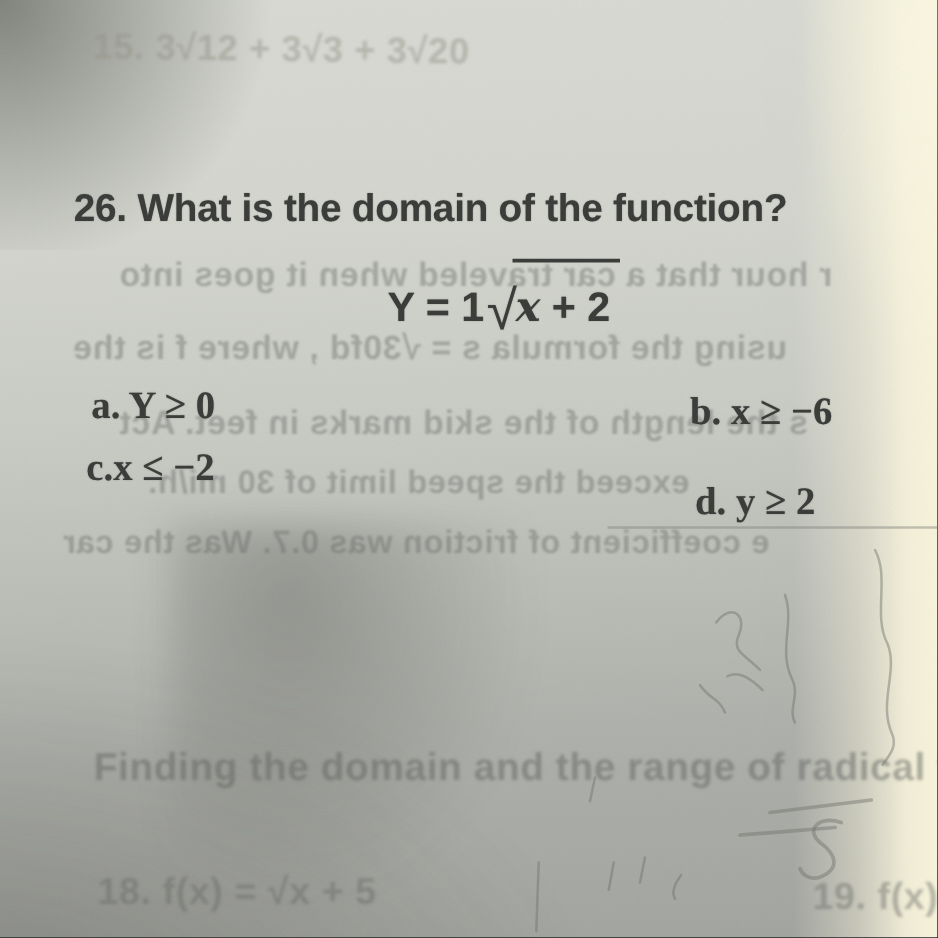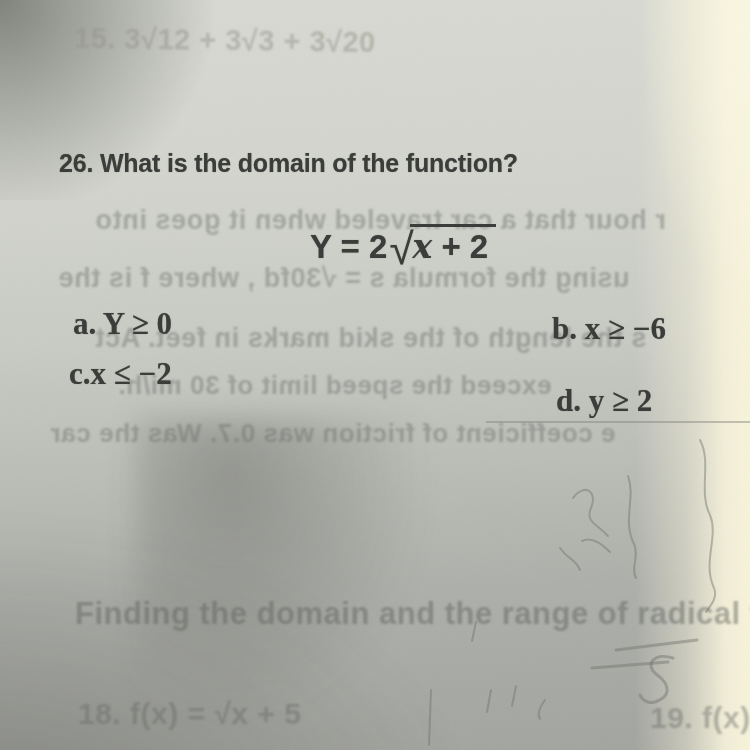--- a/index.html
+++ b/index.html
@@ -21,25 +21,25 @@
   .bottom-vignette{position:absolute;left:-80px;top:520px;width:560px;height:320px;filter:blur(18px);
     background:radial-gradient(ellipse at 10% 100%, rgba(42,44,40,.28), rgba(42,44,40,0) 70%);}
   
   .ink{position:absolute;white-space:nowrap;color:#383a37;font-weight:700;
        text-shadow:0 0 1px rgba(56,58,55,.55);}
   .faded{position:absolute;white-space:nowrap;font-weight:700;color:rgba(100,104,98,.45);
          filter:blur(1.1px);letter-spacing:.5px;}
   .mirror{position:absolute;white-space:nowrap;font-weight:700;color:rgba(98,103,97,.40);
           transform:scaleX(-1);filter:blur(.9px);letter-spacing:.6px;}
   .topline{left:74px;top:24px;font-size:29px;color:rgba(146,144,132,.48);transform:rotate(.8deg);}
-  .title{left:59px;top:149px;font-size:25px;letter-spacing:-.2px;}
+  .title{left:59px;top:149px;font-size:31px;letter-spacing:-.2px;}
   
   .formula{left:310px;top:224px;font-size:33px;}
   .formula .radsign{font-size:44px;font-weight:400;vertical-align:-6px;margin-left:2px;}
-  .formula .radicand{border-top:3px solid #383a37;padding:1px 8px 0 3px;margin-left:-4px;}
+  .formula .radicand{border-top:3px solid #383a37;padding:17px 8px 0 3px;margin-left:-4px;}
   .formula .mvar{font-style:italic;font-family:"DejaVu Serif", serif;font-weight:700;}
   .opt{font-size:31px;font-family:Liberation Serif, serif;}
   .opt-a{left:73px;top:306px;}
   .opt-b{left:552px;top:311px;}
   .opt-c{left:69px;top:356px;}
   .opt-d{left:556px;top:383px;text-align:right;}
   .d-underline{position:absolute;left:486px;top:421px;width:264px;height:2px;
     background:rgba(126,128,122,.45);filter:blur(.6px);}
   .bleed1{left:95px;top:205px;font-size:27px;}
   .bleed2{left:58px;top:263px;font-size:27px;}
@@ -87,21 +87,21 @@
       <path d="M516,686 L512,706"></path>
       <path d="M545,700 C539,708 537,714 540,719"></path>
       <path d="M476,622 L472,641"></path>
       <path d="M431,690 L429,745"></path>
     </g>
   </svg>
 
   <div class="ink title">26. What is the domain of the function?</div>
 
   <div class="ink formula">
-    <span>Y = 2</span><span class="radsign">√</span><span class="radicand"><span class="mvar">x</span><span> + 2</span></span>
+    <span>Y = 1</span><span class="radsign">√</span><span class="radicand"><span class="mvar">x</span><span> + 2</span></span>
   </div>
 
   <div class="ink opt opt-a">a. Y ≥ 0</div>
   <div class="ink opt opt-b">b. x ≥ −6</div>
   <div class="ink opt opt-c">c.x ≤ −2</div>
   <div class="ink opt opt-d">d. y ≥ 2</div>
   <div class="d-underline"></div>
 
   <svg class="layer" width="750" height="750">
     <filter id="grain">

